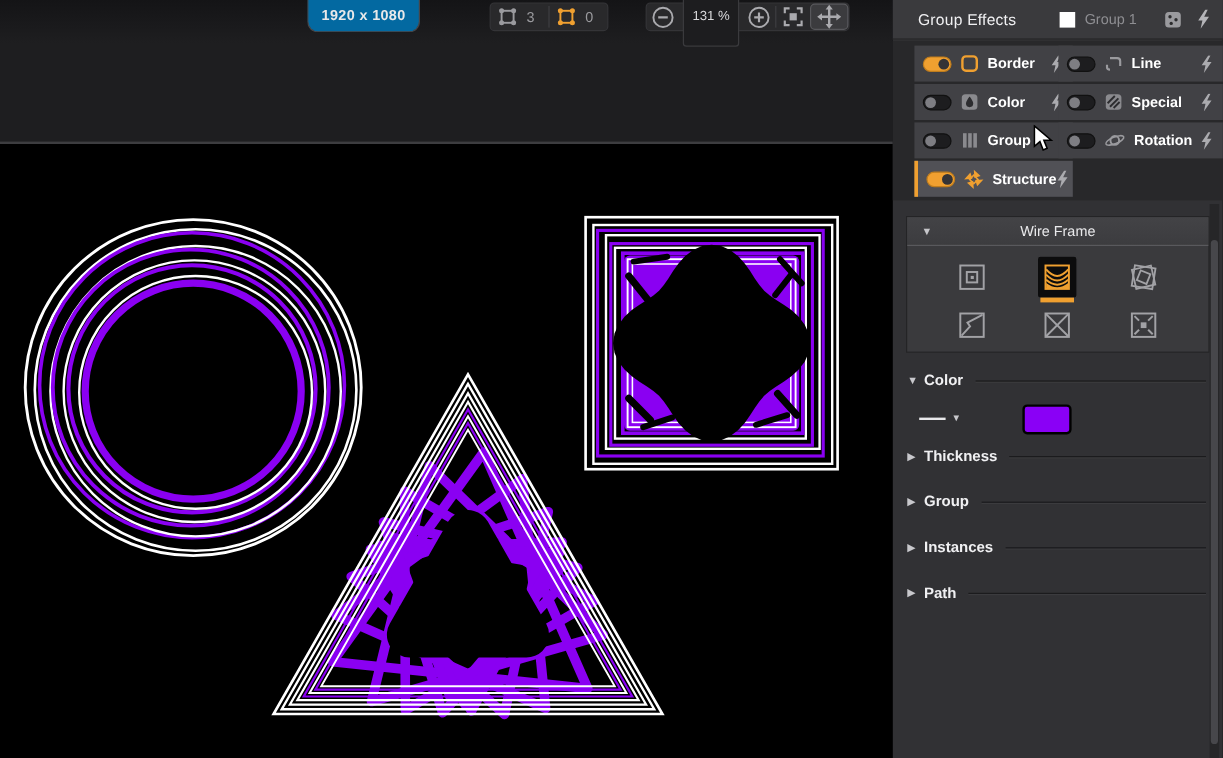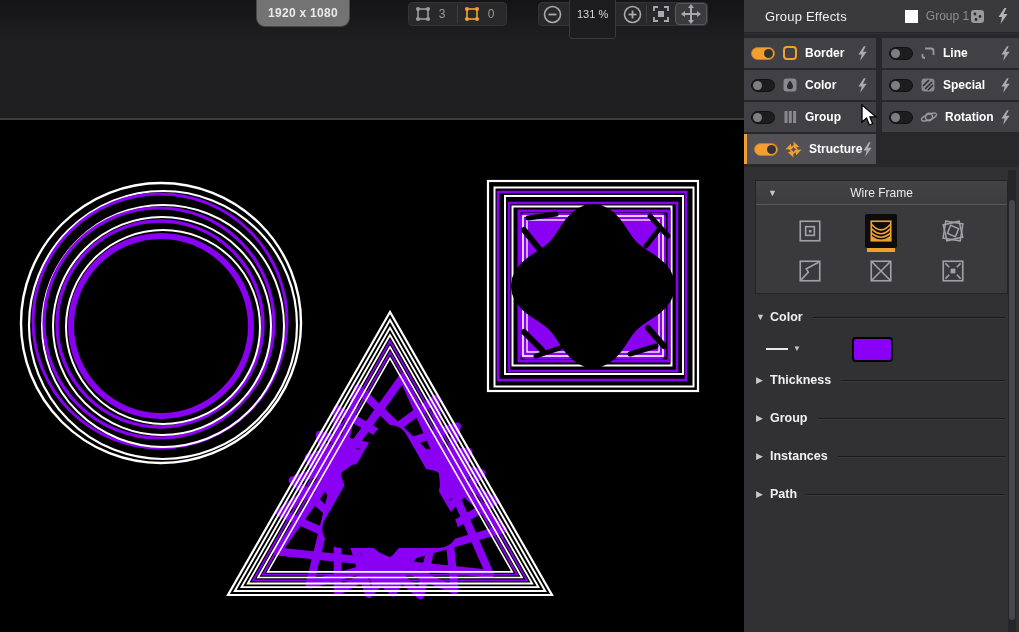--- a/index.html
+++ b/index.html
@@ -5,48 +5,48 @@
   * { margin:0; padding:0; box-sizing:border-box; }
   html,body { width:1019px; height:632px; overflow:hidden; background:#000; 
               font-family:"Liberation Sans", sans-serif; }
   .abs { position:absolute; }
 
   
   #topzone { left:0; top:0; width:744px; height:120px; background:linear-gradient(#141416,#1e1e20 30%,#1e1e20); }
   #topzone-divider { left:0; top:118px; width:744px; height:2px; background:#3d3d40; }
   #canvas-area { left:0; top:120px; width:744px; height:512px; background:#000; }
 
-  .res-btn { left:256px; top:0px; width:94px; height:27px; background:#737373; border:1px solid #47474a;
+  .res-btn { left:256px; top:0px; width:94px; height:27px; background:#0369a1; border:1px solid #47474a;
              border-radius:0 0 9px 9px; border-top:none; color:#e9e9ea; font-size:12px; font-weight:bold;
              display:flex; align-items:center; justify-content:center; letter-spacing:.3px; }
   .tool-group { top:2px; height:24px; background:#29292b; border:1px solid #343437; border-radius:4px;
                 display:flex; align-items:center; }
   #group-a { left:408px; }
   #group-b { left:538px; }
   .tool-seg { display:flex; align-items:center; height:100%; padding:0 5px; }
   .tool-sep { width:1px; height:18px; background:#3e3e41; }
   .tool-num { color:#9a9a9e; font-size:12px; min-width:20px; text-align:center; }
   .zoom-box { background:#1d1d1f; border:1px solid #3a3a3d; border-radius:3px; color:#d8d8da;
               font-size:11px; padding:18px 7px; margin:0 3px; }
   .tool-btn { display:flex; align-items:center; justify-content:center; padding:0 4px; height:100%; }
   .tool-btn.selected { background:#3b3b3e; border:1px solid #58585c; border-radius:4px; }
 
   
   #panel { left:744px; top:0; width:275px; height:632px; background:#313134; }
   #panel-header { left:0; top:0; width:275px; height:33px; background:#3a3a3d; border-bottom:1px solid #252527;
                   display:flex; align-items:center; }
   #panel-title { color:#f0f0f2; font-size:13px; font-weight:normal; margin-left:21px; letter-spacing:.2px; }
-  #group-chip { display:flex; align-items:center; margin-left:58px; }
+  #group-chip { display:flex; align-items:center; margin-left:36px; }
   #group-swatch { width:13px; height:13px; background:#fff; }
   #group-name { color:#8e8e92; font-size:12px; margin-left:8px; }
   #header-icons { display:flex; align-items:center; gap:12px; margin-left:auto; margin-right:10px; }
 
   #rows-zone { left:0; top:34px; width:275px; height:133px; background:#28282a; }
   .fx-row { position:absolute; height:30px; background:#414145; display:flex; align-items:center; }
-  .fx-row.colL { left:0;  width:132px; }
+  .fx-row.colL { left:18px;  width:132px; }
   .fx-row.colR { left:138px; width:137px; }
   .fx-row.selected { background:#515156; border-left:3px solid #f0a030; }
   .fx-label { color:#fff; font-size:12px; font-weight:bold; margin-left:7px; }
   .fx-bolt { margin-left:auto; margin-right:8px; display:flex; }
   .toggle { width:24px; height:13px; border-radius:7px; background:#1d1d1f; border:1px solid #111;
             position:relative; margin-left:7px; flex:none; }
   .toggle .knob { position:absolute; top:1px; left:1px; width:9px; height:9px; border-radius:50%; background:#7e7e83; }
   .toggle.on { background:#f0a030; border-color:#c07d1d; }
   .toggle.on .knob { left:auto; right:1px; background:#333336; }
   .fx-icon { margin-left:7px; display:flex; flex:none; }

